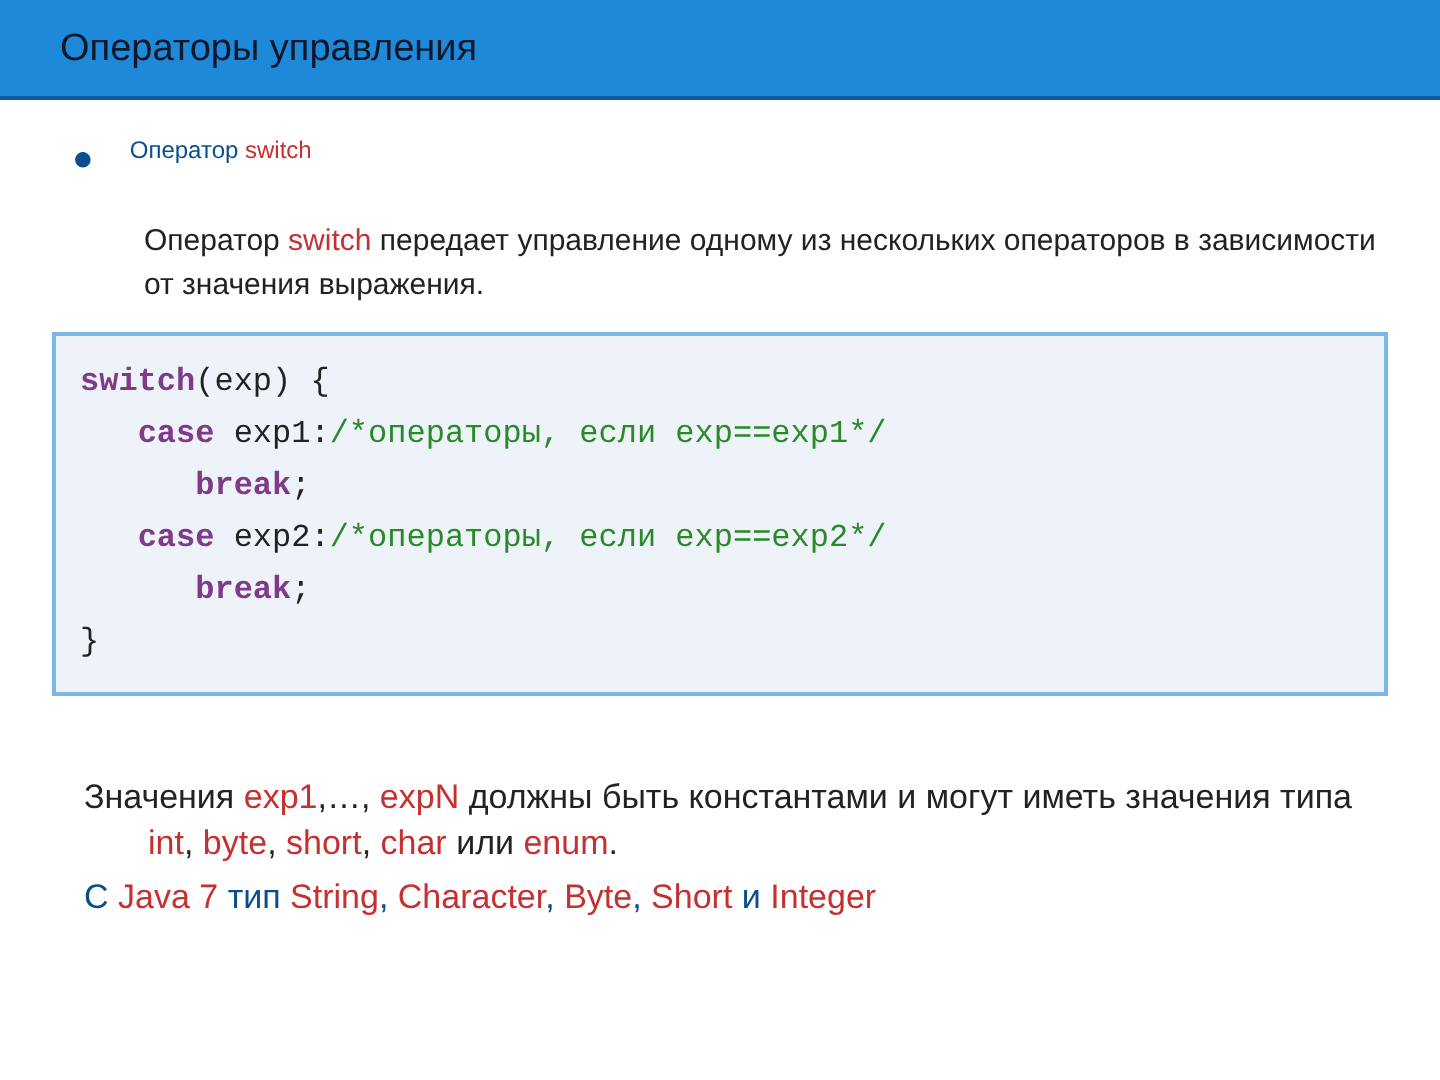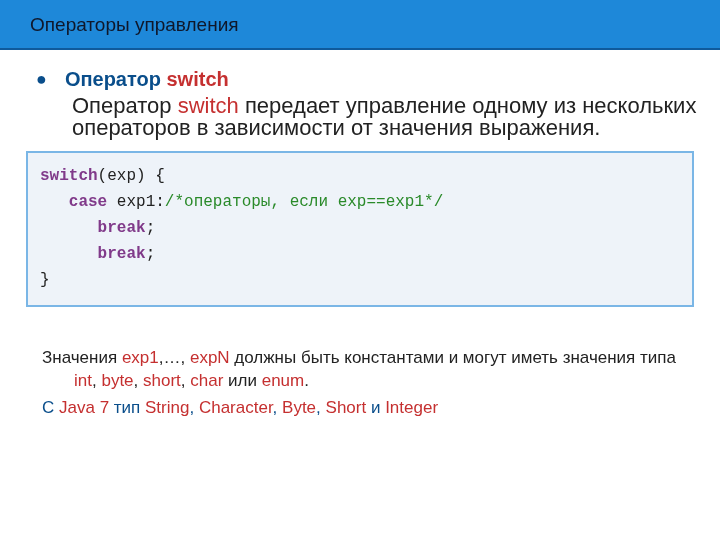--- a/index.html
+++ b/index.html
@@ -29,29 +29,29 @@
     align-items: flex-start;
     margin-left: 14px;
   }
   .bullet {
     color: #0a4e8b;
     font-size: 18px;
     line-height: 22px;
     margin-right: 18px;
   }
   .op-title {
-    font-size: 20px;
-    font-weight: bold;
+    font-size: 12px;
+    font-weight: normal;
   }
   .op-title .b { color: #0a4e8b; }
   .op-title .r { color: #c53030; }
   .desc {
     margin-left: 50px;
-    margin-top: 4px;
-    font-size: 22px;
+    margin-top: 20px;
+    font-size: 15px;
     line-height: 22px;
     color: #222;
   }
   .desc .r { color: #c53030; }
   .code-box {
     margin: 12px 4px 0 4px;
     background: #eef3f9;
     border: 2px solid #7ab6e6;
     padding: 10px 12px 12px 12px;
     font-family: "Courier New", Courier, monospace;
@@ -89,20 +89,21 @@
   </div>
 
   <div class="desc">
     <span>Оператор </span><span class="r">switch</span><span> передает управление одному из нескольких операторов в зависимости от  значения выражения.</span>
   </div>
 
   <div class="code-box">
     <div class="code-line"><span class="kw">switch</span><span class="tx">(exp) {</span></div>
     <div class="code-line"><span class="tx">   </span><span class="kw">case</span><span class="tx"> exp1:</span><span class="cm">/*операторы, если exp==exp1*/</span></div>
     <div class="code-line"><span class="tx">      </span><span class="kw">break</span><span class="tx">;</span></div>
+    <div class="code-line"><span class="tx">   </span><span class="kw">case</span><span class="tx"> exp2:</span><span class="cm">/*операторы, если exp==exp2*/</span></div>
     <div class="code-line"><span class="tx">      </span><span class="kw">break</span><span class="tx">;</span></div>
     <div class="code-line"><span class="tx">}</span></div>
   </div>
 
   <div class="footer">
     <div class="footer-line1">
       <span>Значения </span><span class="rr">exp1</span><span>,…, </span><span class="rr">expN</span><span> должны быть константами и могут иметь значения типа </span><span class="rr">int</span><span>, </span><span class="rr">byte</span><span>, </span><span class="rr">short</span><span>, </span><span class="rr">char</span><span> или </span><span class="rr">enum</span><span>.</span>
     </div>
     <div style="margin-top:4px;">
       <span class="bl">С </span><span class="rr">Java 7</span><span class="bl"> тип </span><span class="rr">String</span><span class="bl">, </span><span class="rr">Character</span><span class="bl">, </span><span class="rr">Byte</span><span class="bl">, </span><span class="rr">Short</span><span class="bl"> и </span><span class="rr">Integer</span>

